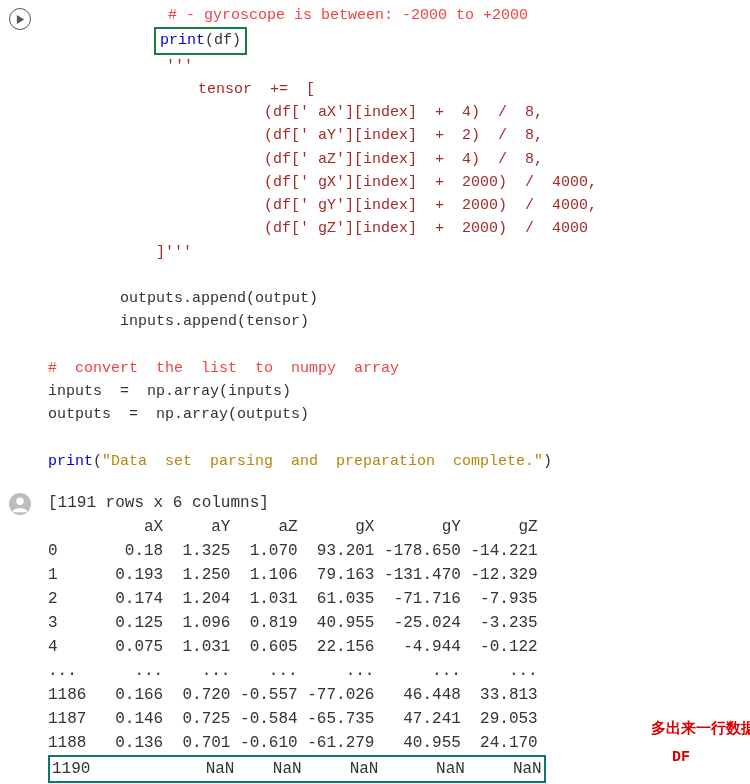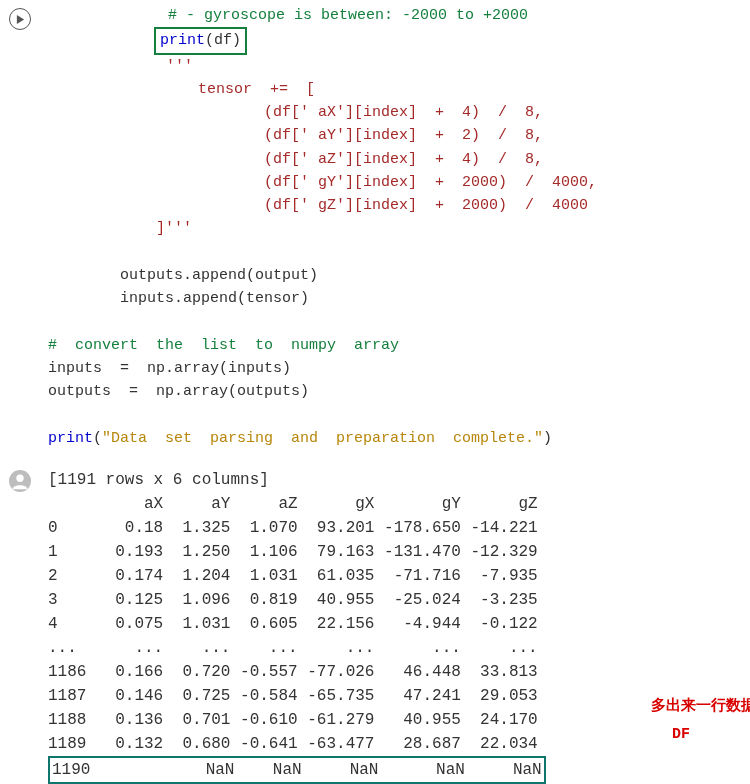--- a/index.html
+++ b/index.html
@@ -6,21 +6,21 @@
 body{font-family:Consolas,'Courier New',monospace;font-size:14px;background:#fff;color:#333;width:750px}
 .cell{display:flex;align-items:flex-start}
 .gutter{width:40px;flex-shrink:0;padding-top:4px;text-align:center}
 .run{display:inline-flex;align-items:center;justify-content:center;width:22px;height:22px;border:1.5px solid #555;border-radius:50%;cursor:pointer;margin-top:4px}
 .run svg{width:9px;height:9px;fill:#555;margin-left:1px}
 .avatar{display:inline-block;width:22px;height:22px;background:#bdbdbd;border-radius:50%;margin-top:2px}
 .avatar svg{width:22px;height:22px}
 .content{flex:1;padding:4px 8px 8px 8px;min-width:0}
 .line{white-space:pre;line-height:1.55;font-size:15px}
 .hl-box{display:inline-block;border:2px solid #15803d;padding:0 4px}
-.c-green{color:#15803d}
+.c-green{color:#ef4444}
 .c-blue{color:#0000cd}
 .c-str{color:#b8860b}
 .c-red{color:#a52a2a}
 .out .line{font-size:16px;line-height:1.5}
 .hl-row{border:2px solid #0f766e;padding:0 2px;display:inline-block}
 .anno{color:#d90000;font-weight:bold;font-size:15px}
 .anno-abs{position:absolute}
 .out-wrap{position:relative}
 </style>
 </head>
@@ -35,20 +35,21 @@
     </span>
   </div>
   <div class="content">
     <div class="line c-green" style="padding-left:120px"># - gyroscope is between: -2000 to +2000</div>
     <div class="line" style="padding-left:106px"><span class="hl-box"><span class="c-blue">print</span><span>(</span><span>df</span><span>)</span></span></div>
     <div class="line" style="padding-left:118px"><span class="c-red">'''</span></div>
     <div class="line c-red" style="padding-left:150px">tensor  +=  [</div>
     <div class="line c-red">                        (df[' aX'][index]  +  4)  /  8,</div>
     <div class="line c-red">                        (df[' aY'][index]  +  2)  /  8,</div>
     <div class="line c-red">                        (df[' aZ'][index]  +  4)  /  8,</div>
+    <div class="line c-red">                        (df[' gX'][index]  +  2000)  /  4000,</div>
     <div class="line c-red">                        (df[' gY'][index]  +  2000)  /  4000,</div>
     <div class="line c-red">                        (df[' gZ'][index]  +  2000)  /  4000</div>
     <div class="line c-red">            ]'''</div>
     <div class="line">&nbsp;</div>
     <div class="line">        outputs.append(output)</div>
     <div class="line">        inputs.append(tensor)</div>
     <div class="line">&nbsp;</div>
     <div class="line c-green">#  convert  the  list  to  numpy  array</div>
     <div class="line">inputs  =  np.array(inputs)</div>
     <div class="line">outputs  =  np.array(outputs)</div>
@@ -72,20 +73,19 @@
     <div class="line">          aX     aY     aZ      gX       gY      gZ</div>
     <div class="line">0       0.18  1.325  1.070  93.201 -178.650 -14.221</div>
     <div class="line">1      0.193  1.250  1.106  79.163 -131.470 -12.329</div>
     <div class="line">2      0.174  1.204  1.031  61.035  -71.716  -7.935</div>
     <div class="line">3      0.125  1.096  0.819  40.955  -25.024  -3.235</div>
     <div class="line">4      0.075  1.031  0.605  22.156   -4.944  -0.122</div>
     <div class="line">...      ...    ...    ...     ...      ...     ...</div>
     <div class="line">1186   0.166  0.720 -0.557 -77.026   46.448  33.813</div>
     <div class="line">1187   0.146  0.725 -0.584 -65.735   47.241  29.053</div>
     <div class="line">1188   0.136  0.701 -0.610 -61.279   40.955  24.170</div>
-    <div class="line">1189   0.132  0.680 -0.641 -63.477   28.687  22.034</div>
     <div class="line"><span class="hl-row">1190            NaN    NaN     NaN      NaN     NaN</span></div>
     <div class="line">&nbsp;</div>
 
     <div class="anno anno-abs" style="right:-6px;top:232px">多出来一行数据</div>
     <div class="anno anno-abs" style="right:60px;top:262px">DF</div>
   </div>
 </div>
 
 </body></html>

